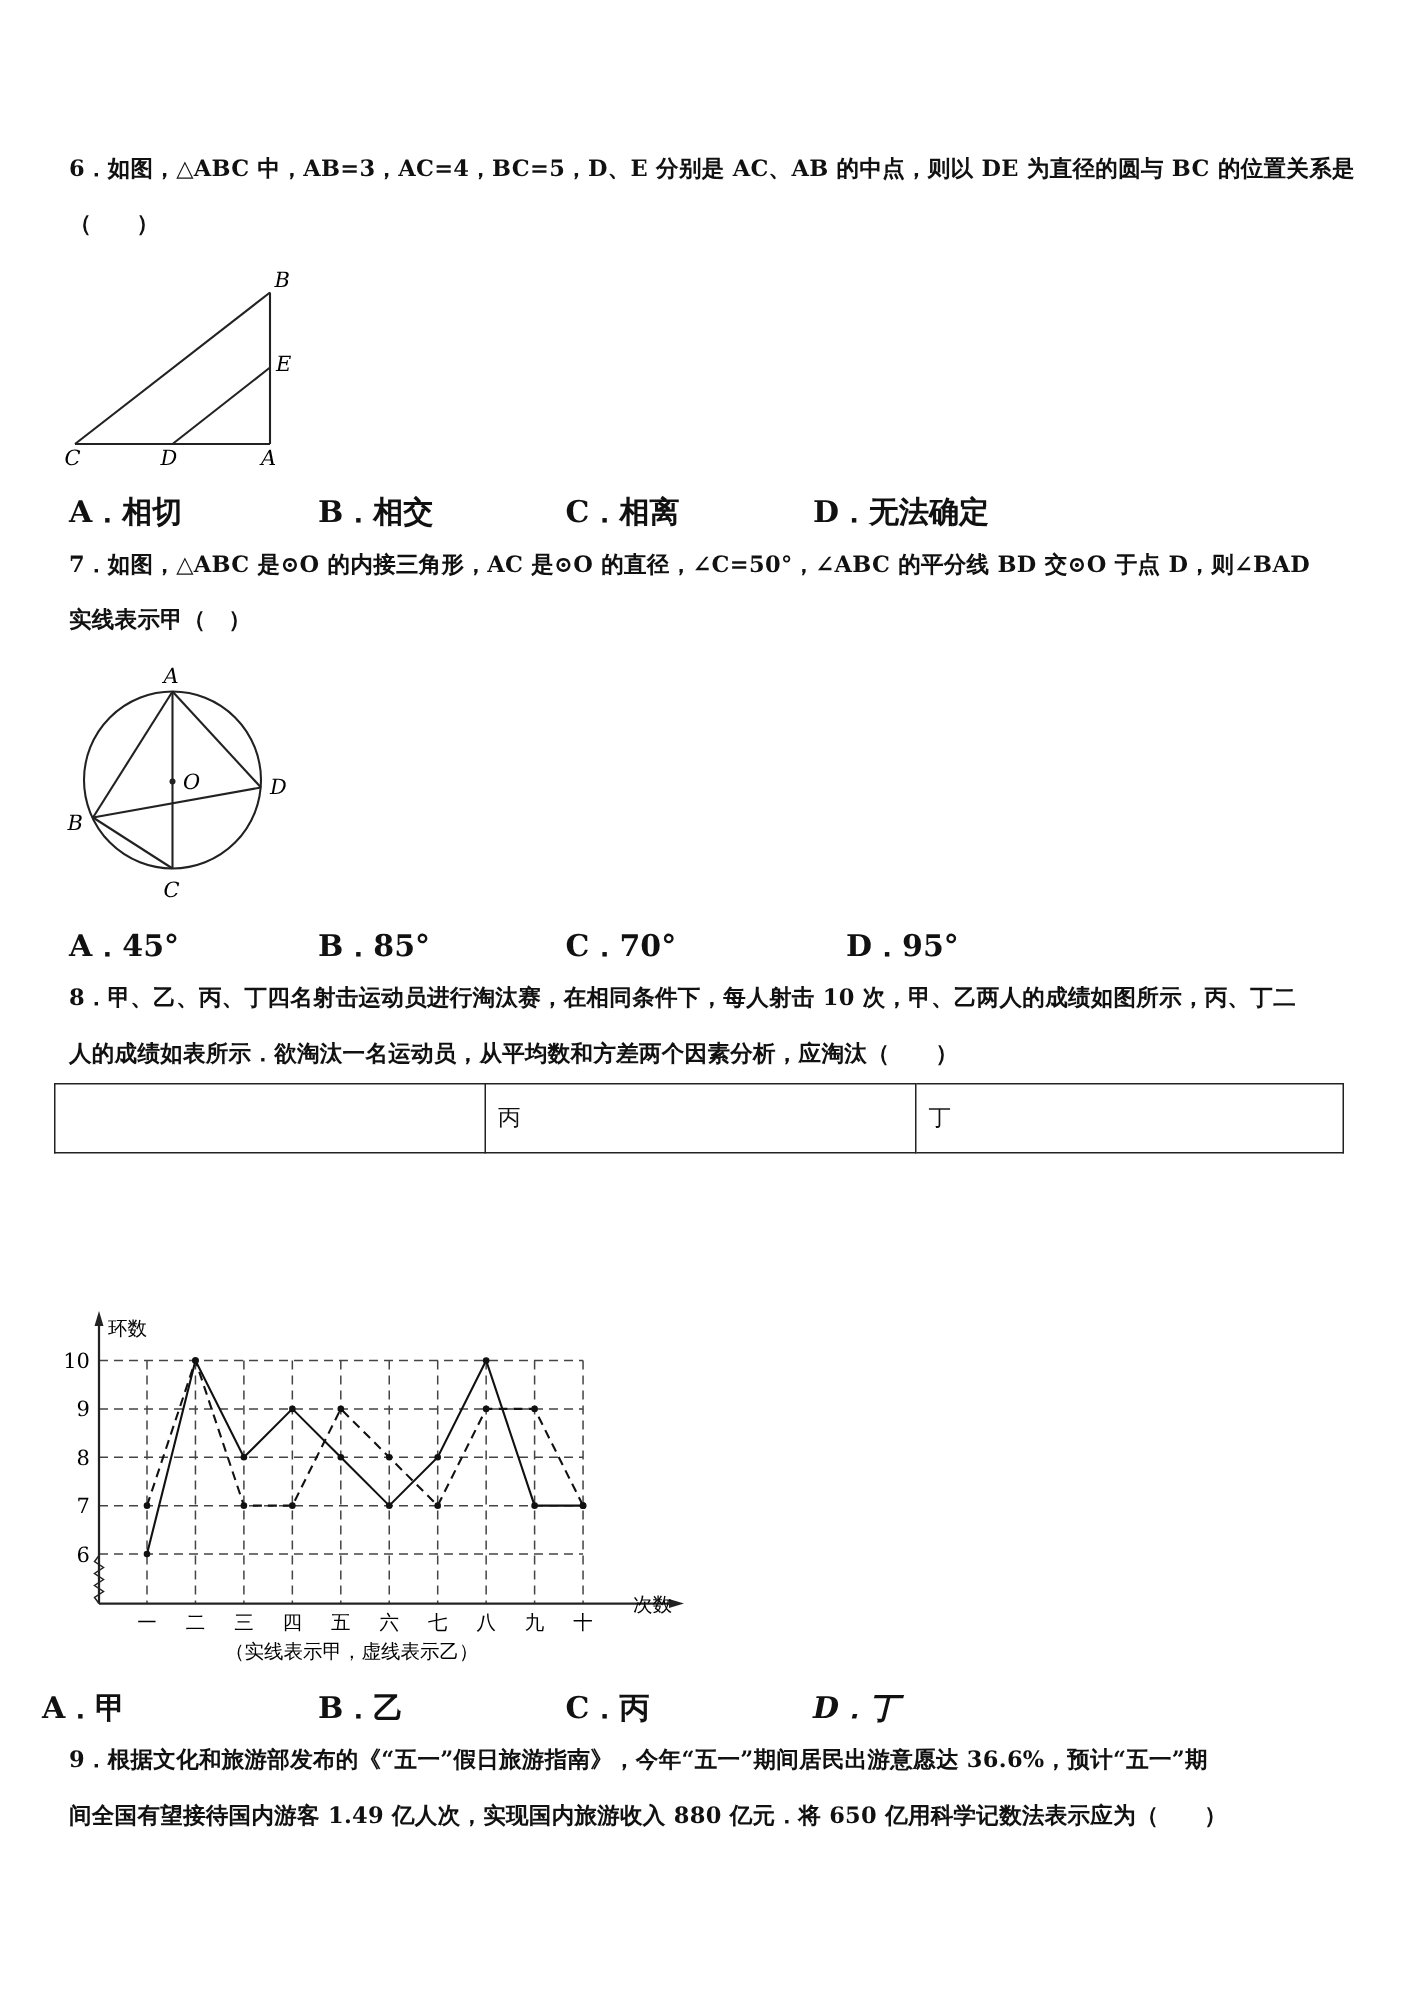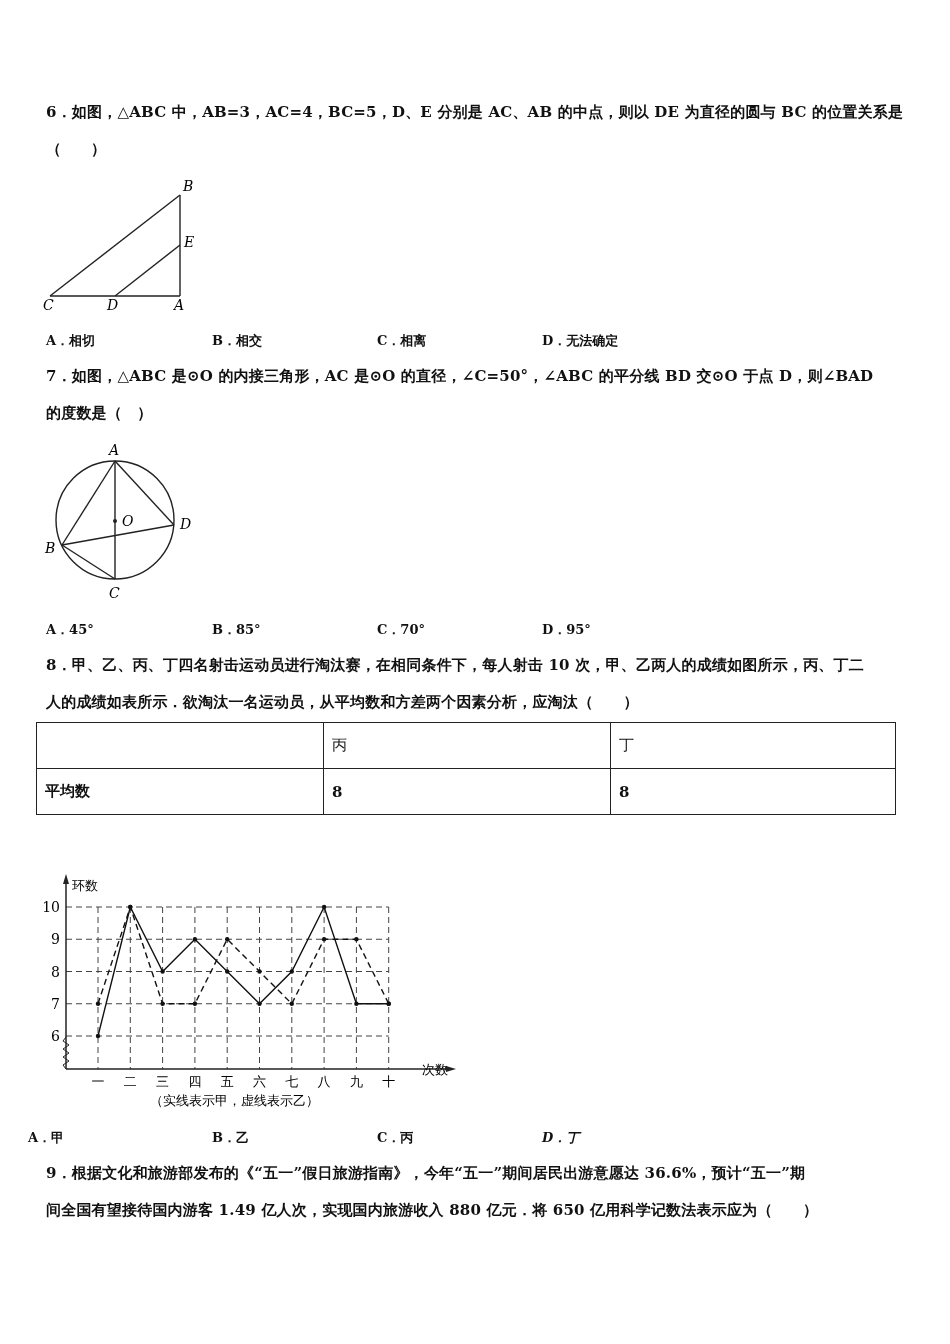--- a/index.html
+++ b/index.html
@@ -3,21 +3,21 @@
   <meta charset="utf-8">
   <style>
     html, body { margin: 0; padding: 0; background: #ffffff; }
     body {
       width: 950px; height: 1344px; position: relative; overflow: hidden;
       font-family: "DejaVu Serif", "Liberation Serif", serif;
       color: #111; font-weight: bold;
     }
     .abs { position: absolute; }
     .line { position: absolute; left: 46px; font-size: 15px; line-height: 20px; white-space: nowrap; letter-spacing: 0.2px; }
-    .opt { position: absolute; font-size: 13px; line-height: 20px; white-space: nowrap; }
+    .opt { position: absolute; font-size: 20px; line-height: 20px; white-space: nowrap; }
     .paren { letter-spacing: 0; }
     table.tbl {
       position: absolute; left: 36px; top: 722px; width: 860px;
       border-collapse: collapse; font-size: 15px;
     }
     table.tbl td {
       border: 1.5px solid #222; height: 45px; padding: 0 8px;
       vertical-align: middle; text-align: left;
     }
     table.tbl td.c0 { width: 270px; }
@@ -42,56 +42,51 @@
   <text x="67" y="135" font-size="14" font-style="italic" font-weight="normal">D</text>
   <text x="134" y="135" font-size="14" font-style="italic" font-weight="normal">A</text>
 </svg>
 
 <div class="opt" style="left:46px; top:331px;">A．相切</div>
 <div class="opt" style="left:212px; top:331px;">B．相交</div>
 <div class="opt" style="left:377px; top:331px;">C．相离</div>
 <div class="opt" style="left:542px; top:331px;">D．无法确定</div>
 
 <div class="line" style="top:366px;">7．如图，△ABC 是⊙O 的内接三角形，AC 是⊙O 的直径，∠C=50°，∠ABC 的平分线 BD 交⊙O 于点 D，则∠BAD</div>
-<div class="line" style="top:403px;">的度数是（　）</div>
+<div class="line" style="top:403px;">实线表示甲（　）</div>
 
 <svg class="abs" style="left:40px; top:440px;" width="170" height="165">
   <circle cx="75" cy="80" r="59" fill="none" stroke="#222" stroke-width="1.4"></circle>
   <line x1="75" y1="21" x2="75" y2="139" stroke="#222" stroke-width="1.4"></line>
   <line x1="75" y1="21" x2="22" y2="105" stroke="#222" stroke-width="1.4"></line>
   <line x1="22" y1="105" x2="75" y2="139" stroke="#222" stroke-width="1.4"></line>
   <line x1="22" y1="105" x2="134" y2="85" stroke="#222" stroke-width="1.4"></line>
   <line x1="75" y1="21" x2="134" y2="85" stroke="#222" stroke-width="1.4"></line>
   <circle cx="75" cy="81" r="2" fill="#222"></circle>
   <text x="69" y="15" font-size="14" font-style="italic" font-weight="normal">A</text>
   <text x="82" y="86" font-size="14" font-style="italic" font-weight="normal">O</text>
   <text x="140" y="89" font-size="14" font-style="italic" font-weight="normal">D</text>
   <text x="5" y="113" font-size="14" font-style="italic" font-weight="normal">B</text>
   <text x="69" y="158" font-size="14" font-style="italic" font-weight="normal">C</text>
 </svg>
 
 <div class="opt" style="left:46px; top:620px;">A．45°</div>
 <div class="opt" style="left:212px; top:620px;">B．85°</div>
 <div class="opt" style="left:377px; top:620px;">C．70°</div>
-<div class="opt" style="left:542px; top:620px;">D．95°</div>
+<div class="opt" style="left:564px; top:620px;">D．95°</div>
 
 <div class="line" style="top:655px;">8．甲、乙、丙、丁四名射击运动员进行淘汰赛，在相同条件下，每人射击 10 次，甲、乙两人的成绩如图所示，丙、丁二</div>
 <div class="line" style="top:692px;">人的成绩如表所示．欲淘汰一名运动员，从平均数和方差两个因素分析，应淘汰（　　）</div>
 
 <table class="tbl">
   <tbody>
       <tr class="head">
     <td class="c0"></td>
     <td class="c1">丙</td>
     <td>丁</td>
-  </tr>
-  <tr>
-    <td class="c0">平均数</td>
-    <td class="c1">8</td>
-    <td>8</td>
   </tr>
 </tbody>
   </table>
 
 <svg id="score-chart" class="abs" style="left:0; top:0;" width="470" height="1120" viewBox="0 0 470 1120">
   <g id="chart-grid">
       <line x1="66" y1="1036" x2="388.7" y2="1036" stroke="#444" stroke-width="1" stroke-dasharray="6,4"></line>
       <line x1="66" y1="1003.75" x2="388.7" y2="1003.75" stroke="#444" stroke-width="1" stroke-dasharray="6,4"></line>
       <line x1="66" y1="971.5" x2="388.7" y2="971.5" stroke="#444" stroke-width="1" stroke-dasharray="6,4"></line>
       <line x1="66" y1="939.25" x2="388.7" y2="939.25" stroke="#444" stroke-width="1" stroke-dasharray="6,4"></line>

